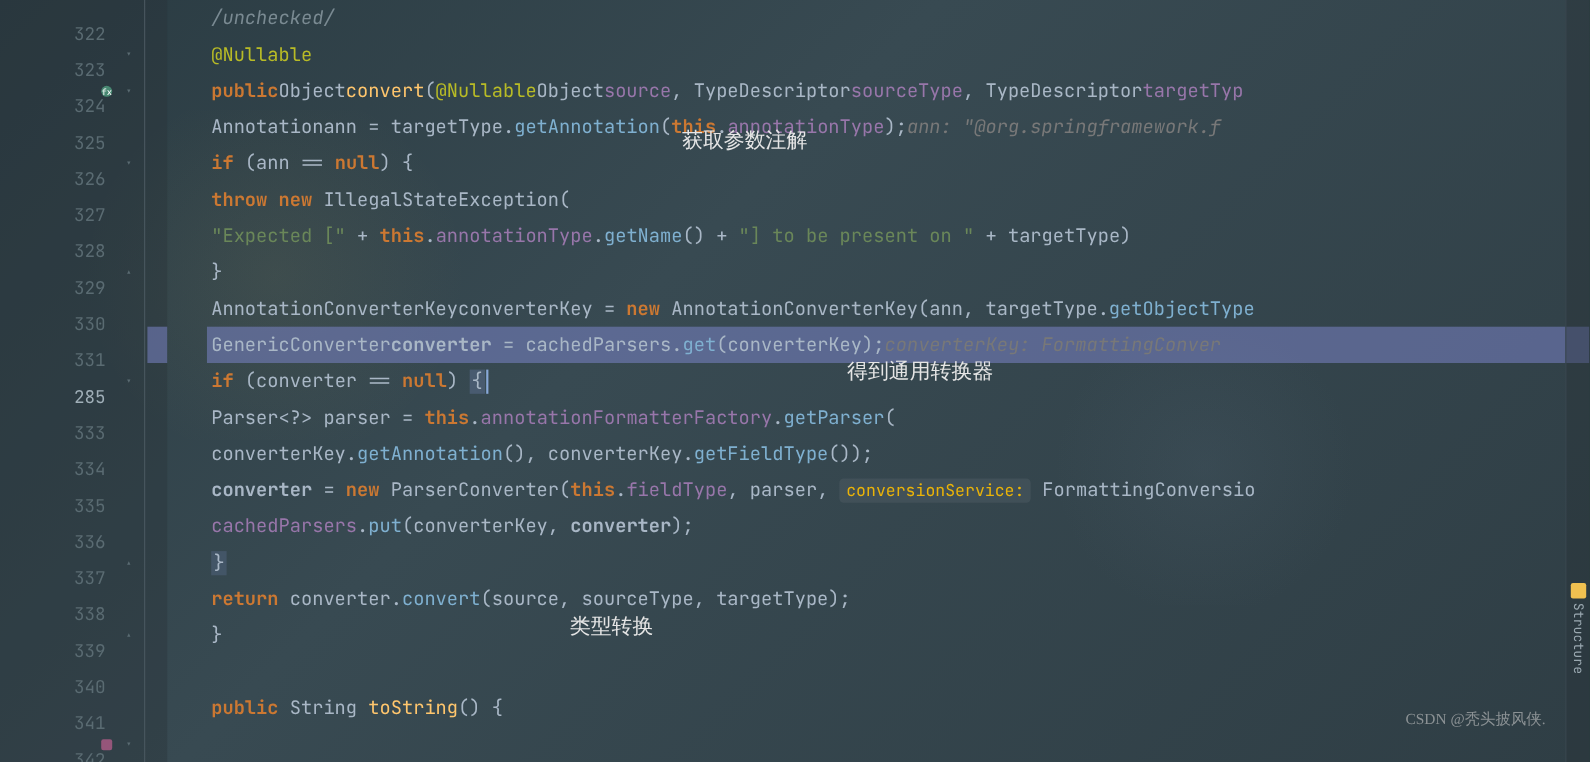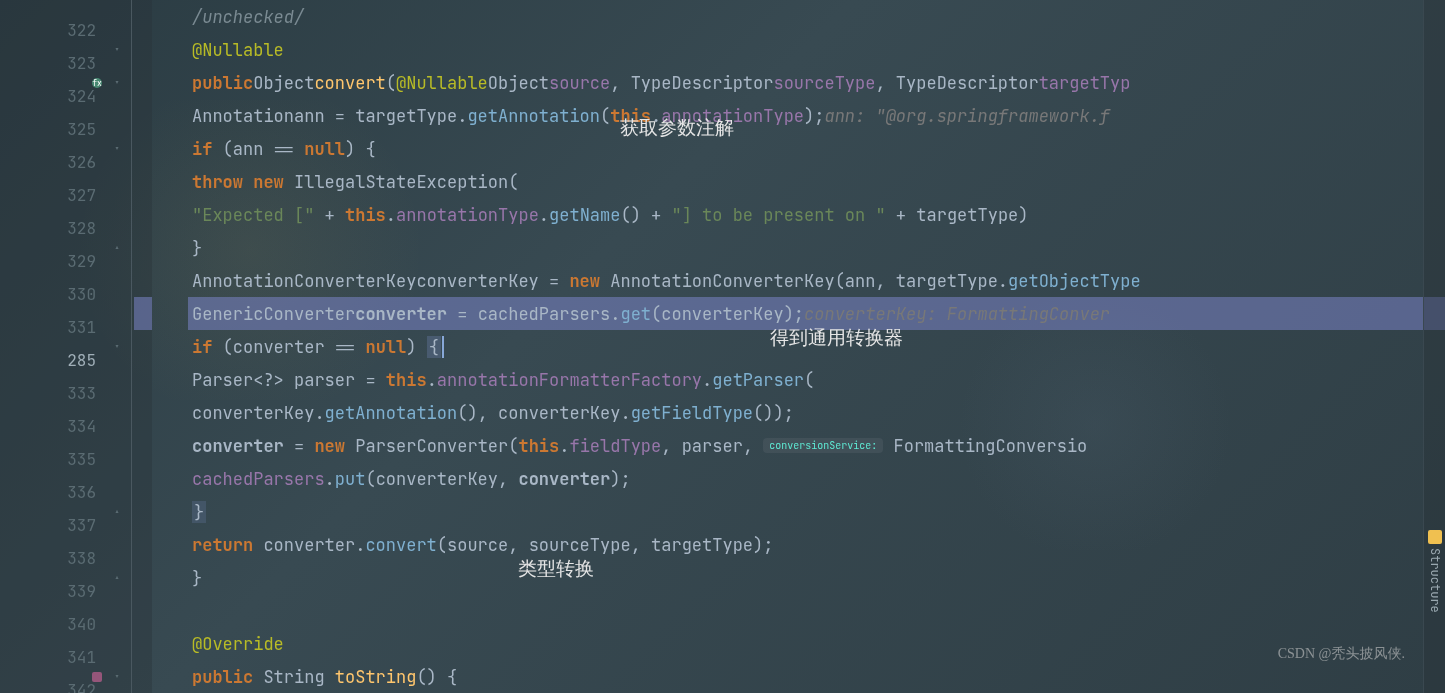--- a/index.html
+++ b/index.html
@@ -100,21 +100,21 @@
 .tok-annotation { color: #b8bb26; }
 .tok-keyword { color: #cc7832; font-weight: bold; }
 .tok-type { color: #a9b7c6; }
 .tok-method { color: #7fb0d0; }
 .tok-method2 { color: #ffc66d; }
 .tok-field { color: #9876aa; }
 .tok-str { color: #6a8759; }
 .tok-var { color: #a9b7c6; }
 .tok-bold { font-weight: bold; }
 .tok-hint { color: #787878; font-style: italic; }
-.tok-hint-box { color: #5eead4; background: rgba(90,100,108,0.35); padding: 1px 6px; border-radius: 4px; font-size: 10px; font-style: normal; }
+.tok-hint-box { color: #eab308; background: rgba(90,100,108,0.35); padding: 1px 6px; border-radius: 4px; font-size: 15px; font-style: normal; }
 .tok-op { color: #a9b7c6; }
 .annotation-red {
   position: absolute;
   color: #e5e5e5;
   font-size: 19px;
   font-weight: 500;
   z-index: 10;
   font-family: Liberation Serif, serif;
 }
 .caret {
@@ -290,21 +290,20 @@
     <div class="code-line highlighted">            <span class="tok-type">GenericConverter</span> <span class="tok-var tok-bold">converter</span><span class="tok-op"> = </span><span class="tok-var">cachedParsers</span><span class="tok-op">.</span><span class="tok-method">get</span><span class="tok-op">(</span><span class="tok-var">converterKey</span><span class="tok-op">);</span>   <span class="tok-hint">converterKey: FormattingConver</span></div>
     <div class="code-line">            <span class="tok-keyword">if</span><span class="tok-op"> (</span><span class="tok-var">converter</span><span class="tok-op"> == </span><span class="tok-keyword">null</span><span class="tok-op">) </span><span style="background:rgba(100,120,160,0.4);padding:0 2px"><span class="tok-op">{</span></span><span class="caret"></span></div>
     <div class="code-line">                <span class="tok-type">Parser</span><span class="tok-op">&lt;?&gt;</span><span class="tok-var"> parser</span><span class="tok-op"> = </span><span class="tok-keyword">this</span><span class="tok-op">.</span><span class="tok-field">annotationFormatterFactory</span><span class="tok-op">.</span><span class="tok-method">getParser</span><span class="tok-op">(</span></div>
     <div class="code-line">                        <span class="tok-var">converterKey</span><span class="tok-op">.</span><span class="tok-method">getAnnotation</span><span class="tok-op">()</span><span class="tok-op">, </span><span class="tok-var">converterKey</span><span class="tok-op">.</span><span class="tok-method">getFieldType</span><span class="tok-op">());</span></div>
     <div class="code-line">                <span class="tok-var tok-bold">converter</span><span class="tok-op"> = </span><span class="tok-keyword">new</span><span class="tok-type"> ParserConverter</span><span class="tok-op">(</span><span class="tok-keyword">this</span><span class="tok-op">.</span><span class="tok-field">fieldType</span><span class="tok-op">, </span><span class="tok-var">parser</span><span class="tok-op">, </span> <span class="tok-hint-box">conversionService:</span><span class="tok-var"> FormattingConversio</span></div>
     <div class="code-line">                <span class="tok-field">cachedParsers</span><span class="tok-op">.</span><span class="tok-method">put</span><span class="tok-op">(</span><span class="tok-var">converterKey</span><span class="tok-op">, </span><span class="tok-var tok-bold">converter</span><span class="tok-op">);</span></div>
     <div class="code-line">            <span style="background:rgba(100,120,160,0.3);padding:0 2px"><span class="tok-op">}</span></span></div>
     <div class="code-line">            <span class="tok-keyword">return</span><span class="tok-var"> converter</span><span class="tok-op">.</span><span class="tok-method">convert</span><span class="tok-op">(</span><span class="tok-var">source</span><span class="tok-op">, </span><span class="tok-var">sourceType</span><span class="tok-op">, </span><span class="tok-var">targetType</span><span class="tok-op">);</span></div>
     <div class="code-line">        <span class="tok-op">}</span></div>
     <div class="code-line"></div>
-    <div class="code-line">        <span class="tok-annotation">@Override</span></div>
     <div class="code-line">        <span class="tok-keyword">public</span><span class="tok-type"> String</span><span class="tok-method2"> toString</span><span class="tok-op">() {</span></div>
 
     <div class="annotation-red" style="top:115px;left:432px">获取参数注解</div>
     <div class="annotation-red" style="top:325px;left:582px">得到通用转换器</div>
     <div class="annotation-red" style="top:556px;left:330px">类型转换</div>
   </div>
 
   <div class="right-panel">
     <div class="right-panel-tab">
       <span class="right-panel-icon"></span>

